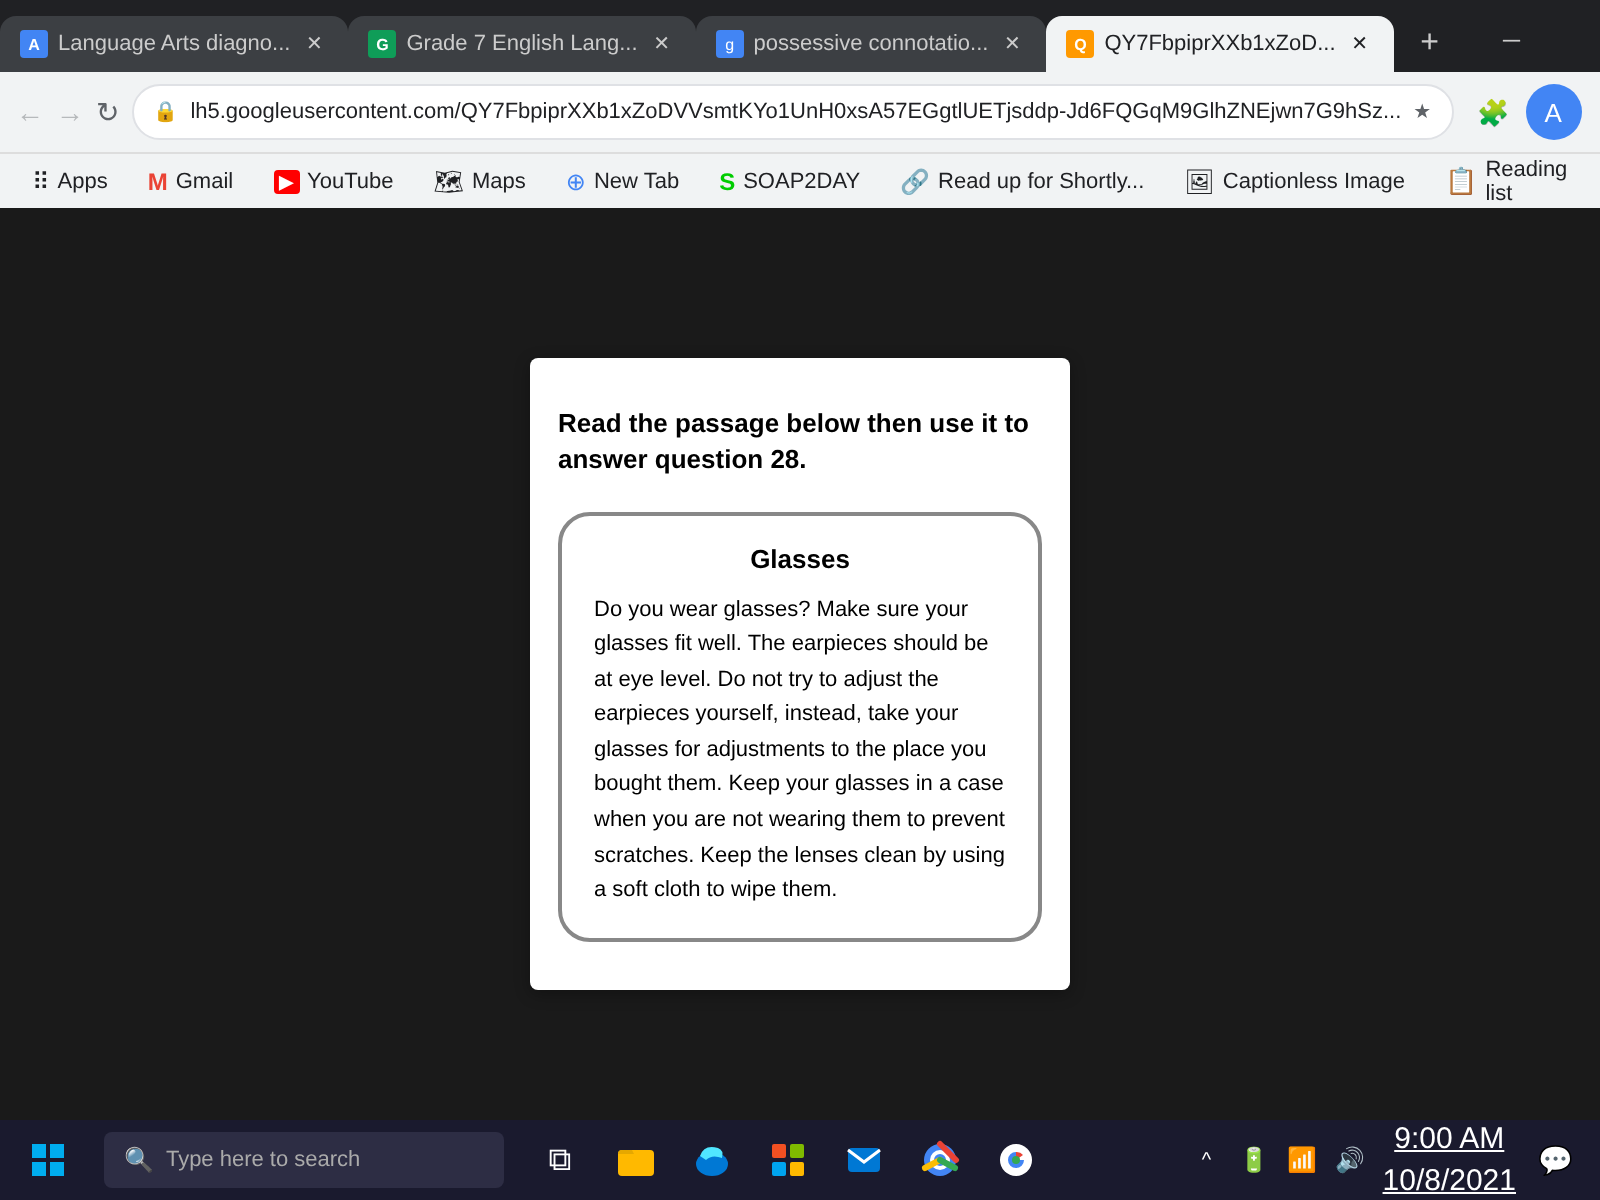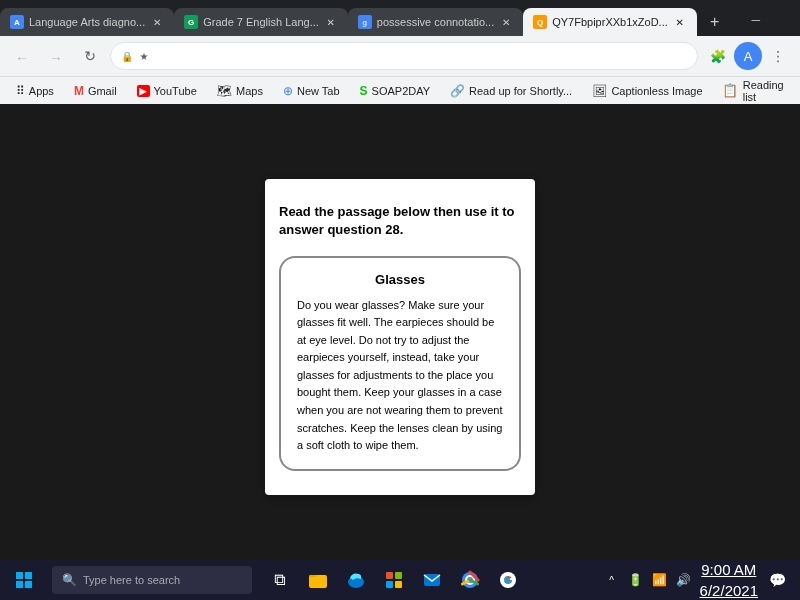--- a/index.html
+++ b/index.html
@@ -417,20 +417,21 @@
     </div>
   </div>
 
   <div class="toolbar">
     <div class="nav-btn disabled">←</div>
     <div class="nav-btn disabled">→</div>
     <div class="nav-btn">↻</div>
 
     <div class="address-bar">
       <span style="color:#1a73e8; font-size:10px;">🔒</span>
+      <span class="address-text">lh5.googleusercontent.com/QY7FbpiprXXb1xZoDVVsmtKYo1UnH0xsA57EGgtlUETjsddp-Jd6FQGqM9GlhZNEjwn7G9hSz...</span>
       <span style="color:#5f6368; font-size:10px;">★</span>
     </div>
 
     <div class="toolbar-actions">
       <div class="nav-btn" style="font-size:13px;">🧩</div>
       <div class="nav-btn" style="font-size:13px; background:#4285f4; color:white; border-radius:50%;">A</div>
       <div class="nav-btn">⋮</div>
     </div>
   </div>
 
@@ -551,17 +552,17 @@
 
   <div class="taskbar-right">
     <div class="system-tray">
       <div class="tray-icon" style="font-size:10px;">^</div>
       <div class="tray-icon" style="font-size:12px;">🔋</div>
       <div class="tray-icon" style="font-size:12px;">📶</div>
       <div class="tray-icon" style="font-size:12px;">🔊</div>
     </div>
     <div class="clock">
       <div>9:00 AM</div>
-      <div>6/2/2021</div>
+      <div>10/8/2021</div>
     </div>
     <div class="notification-btn" style="font-size:14px;">💬</div>
   </div>
 </div>
 
 </body></html>

